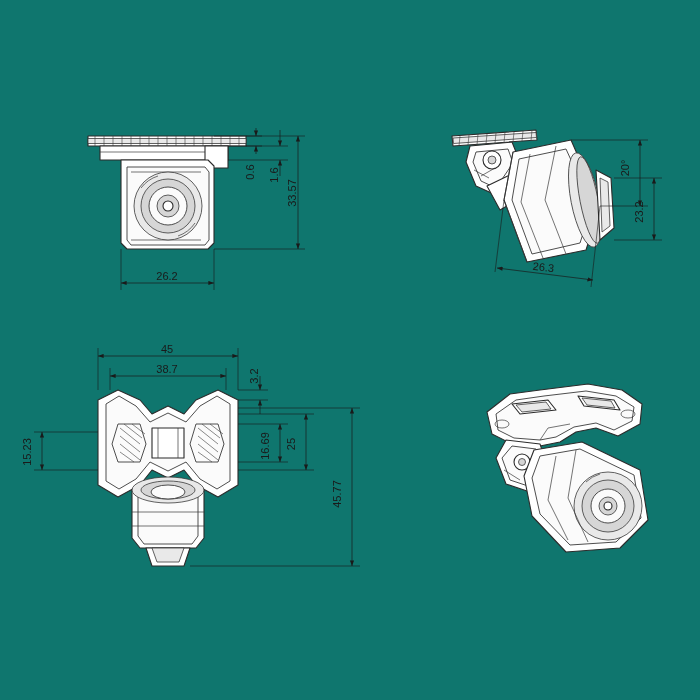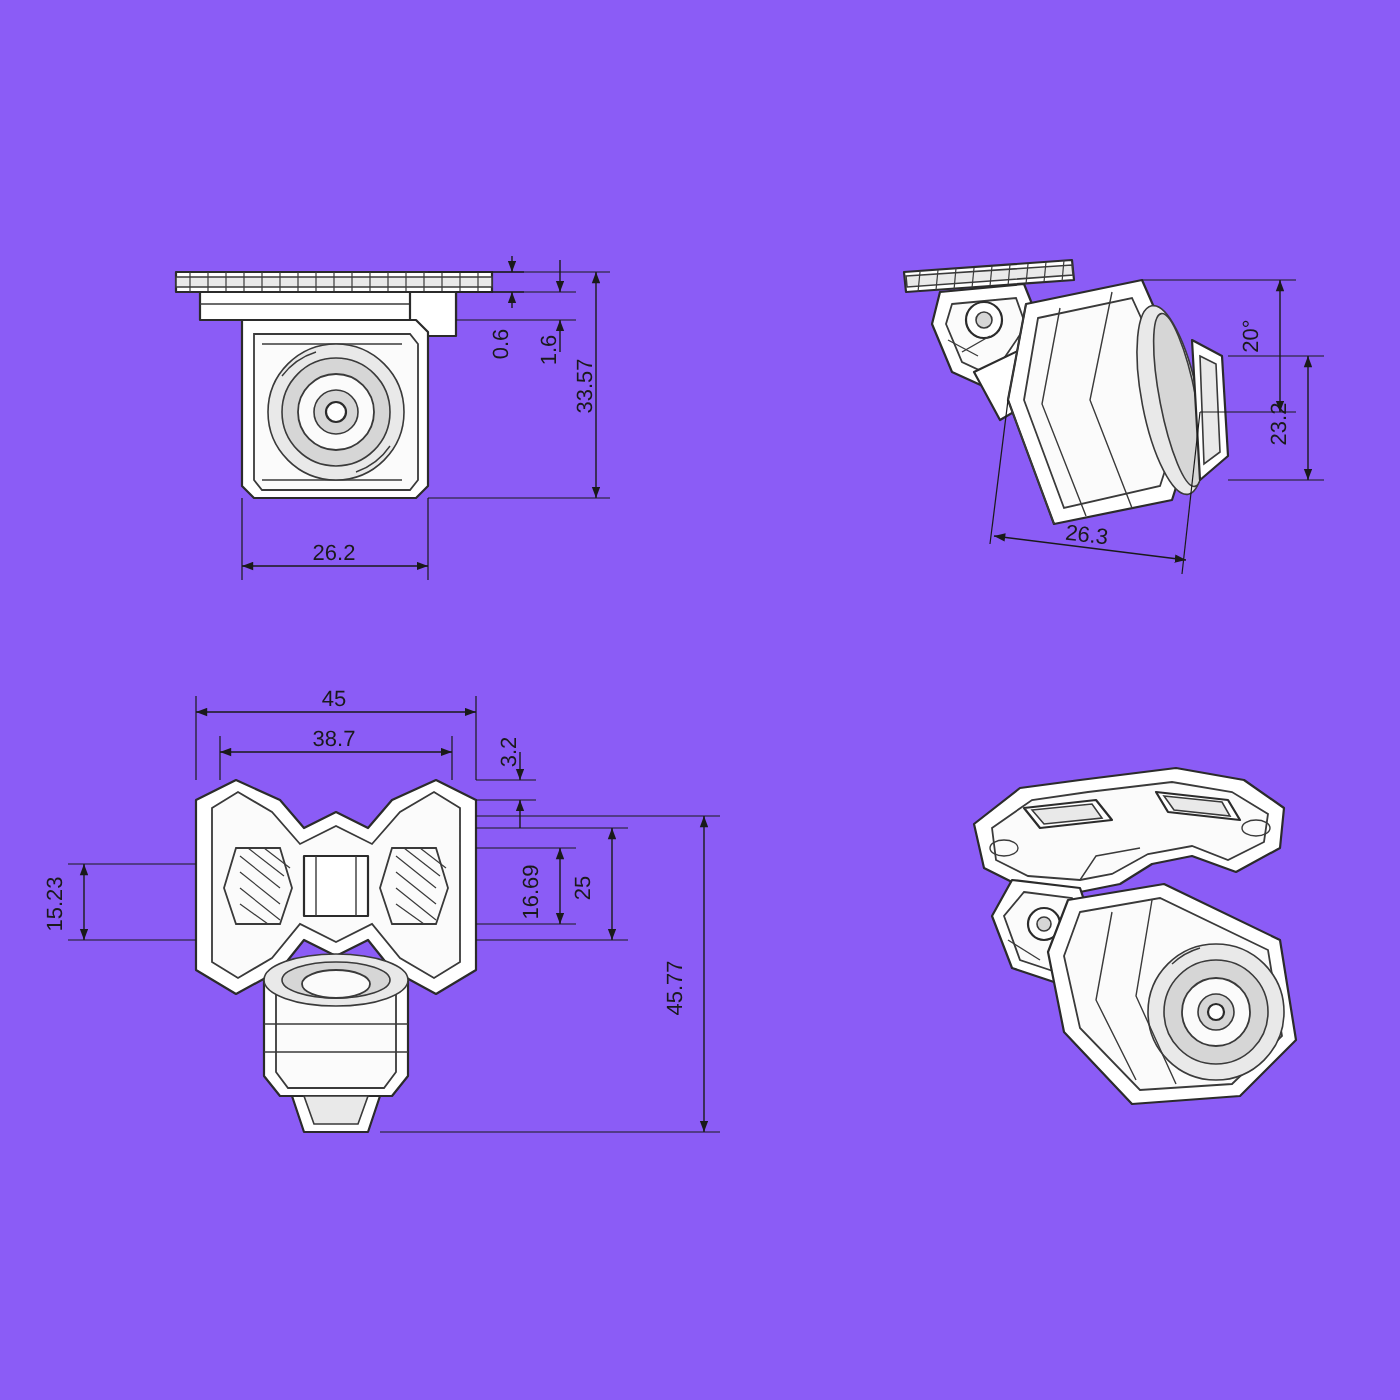--- a/index.html
+++ b/index.html
@@ -10,21 +10,21 @@
   body {
     width: 700px;
     height: 700px;
     font-family: "Liberation Sans", sans-serif;
     overflow: hidden;
   }
   #sheet {
     position: relative;
     width: 700px;
     height: 700px;
-    background: #8b5cf6;
+    background: #0f766e;
   }
   svg#drawing {
     position: absolute;
     left: 0;
     top: 0;
     width: 700px;
     height: 700px;
   }
   .dim-text {
     font-family: "Liberation Sans", sans-serif;

